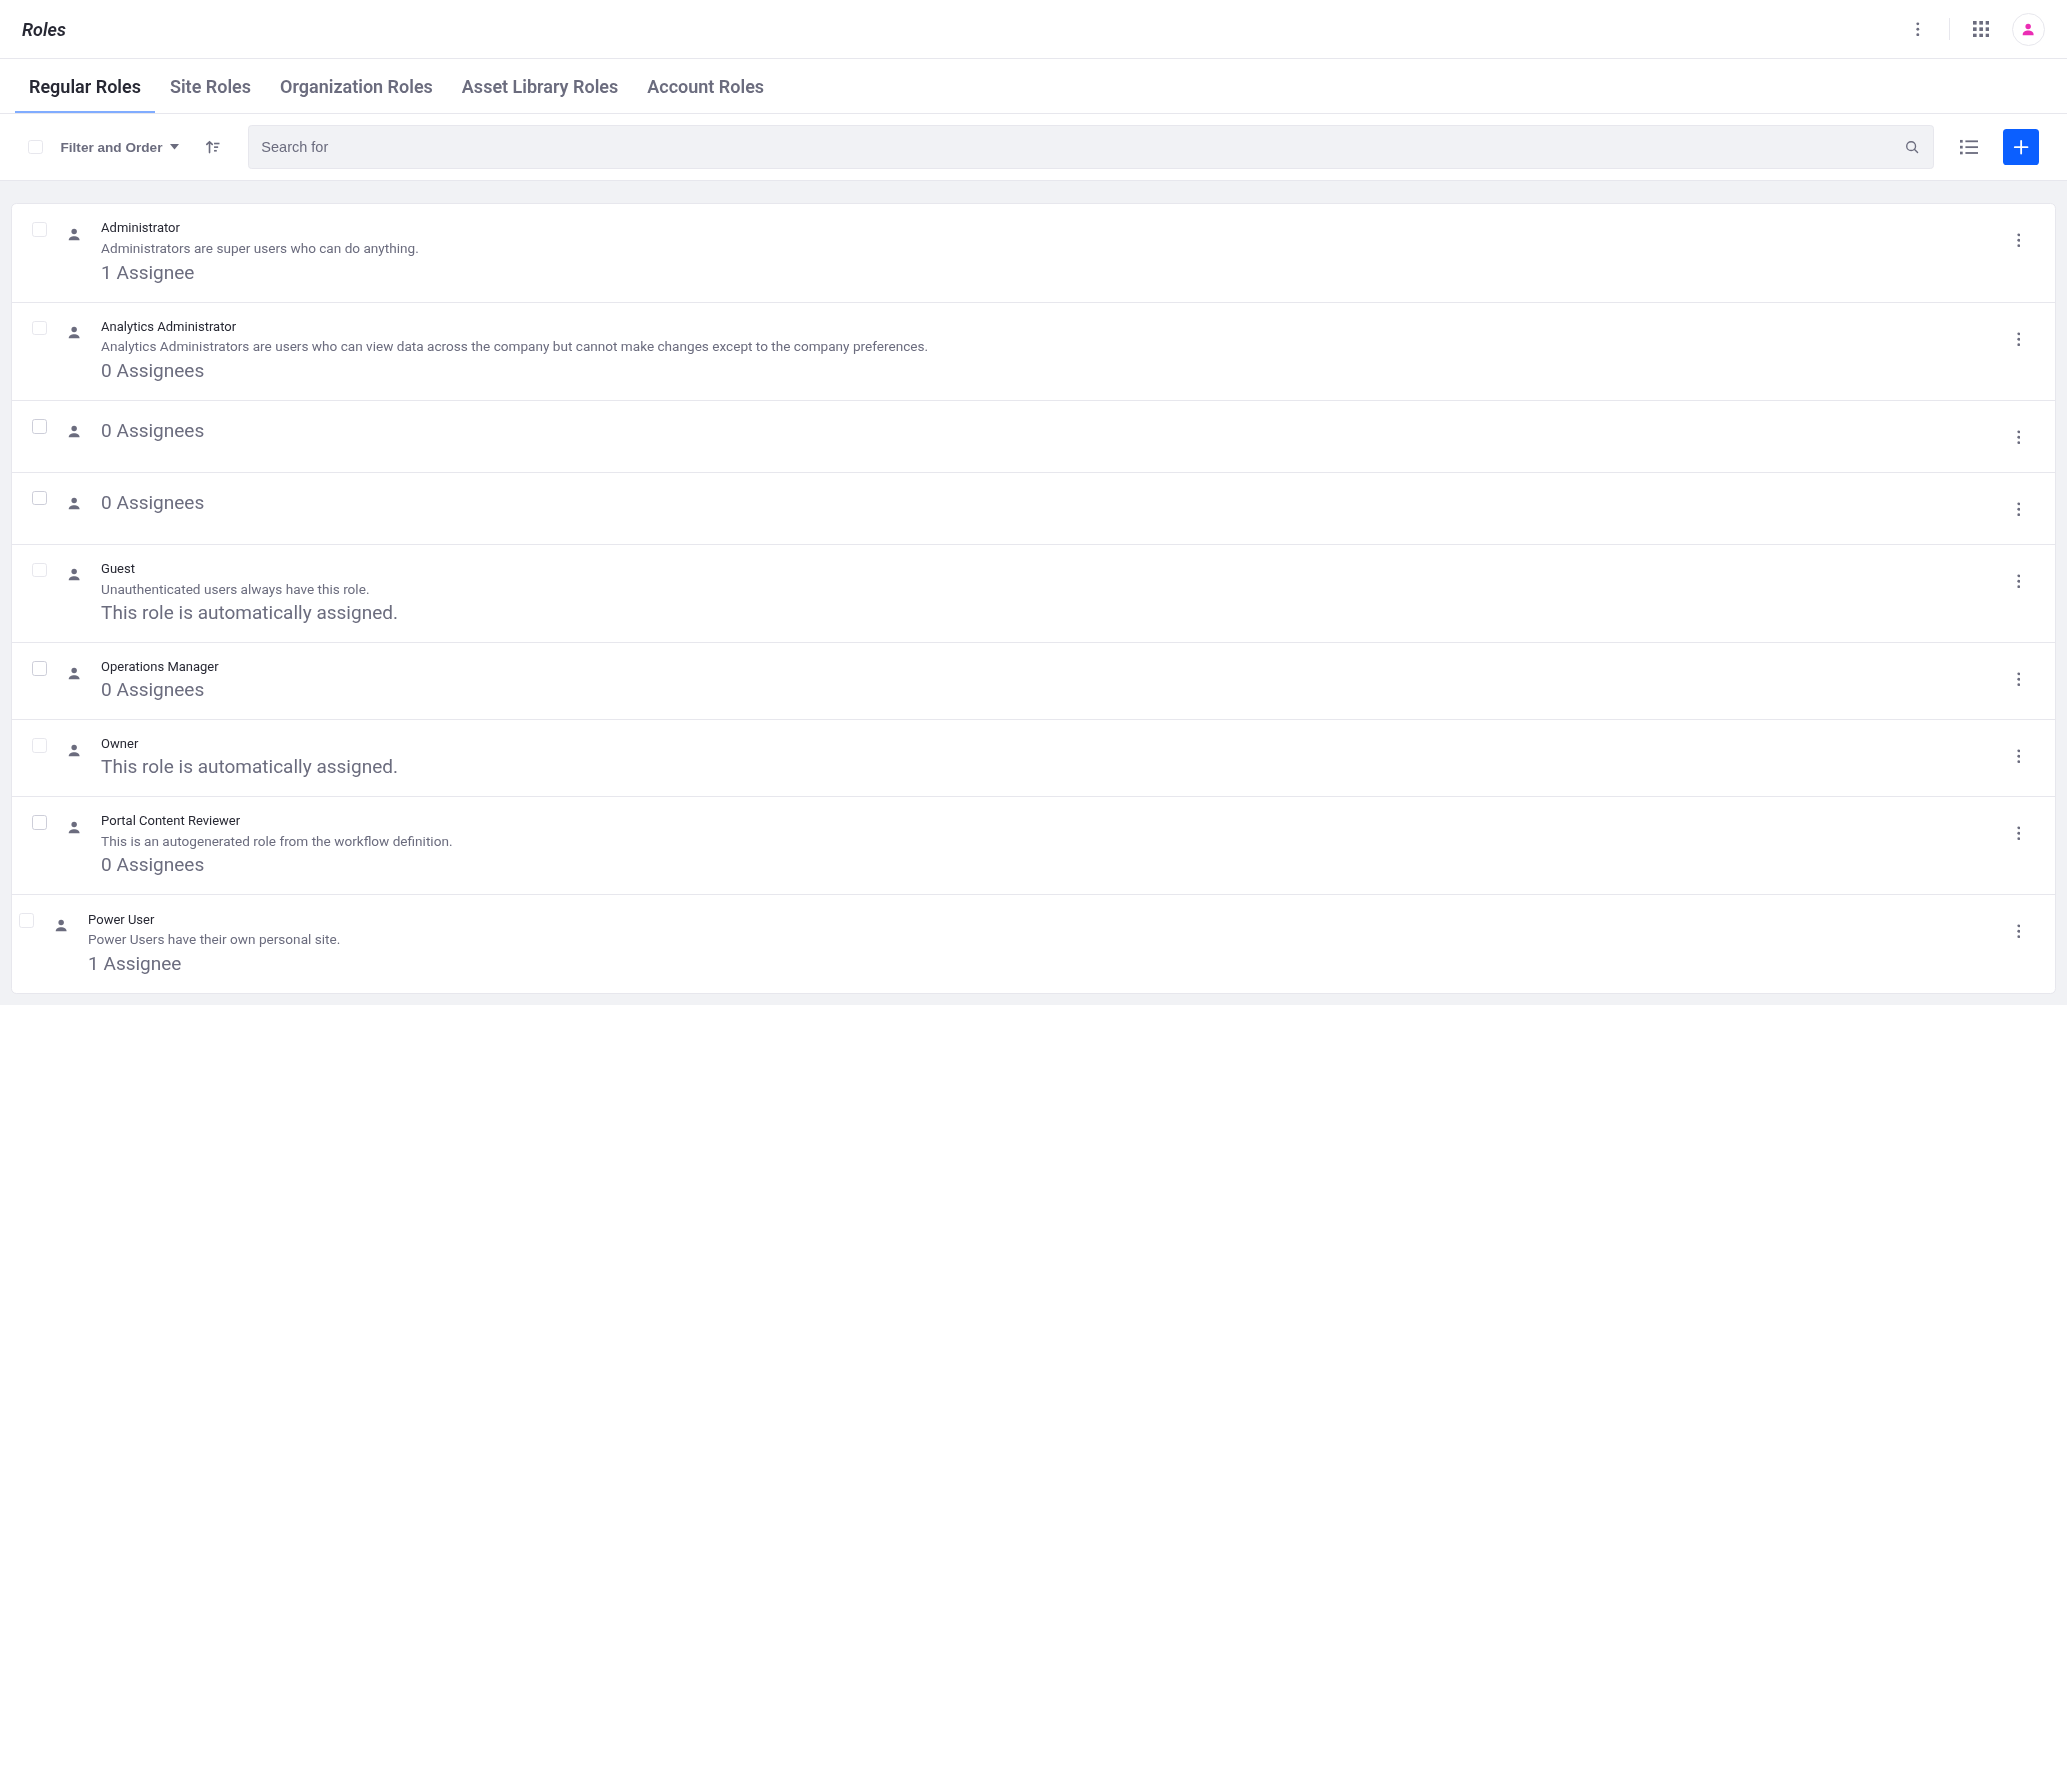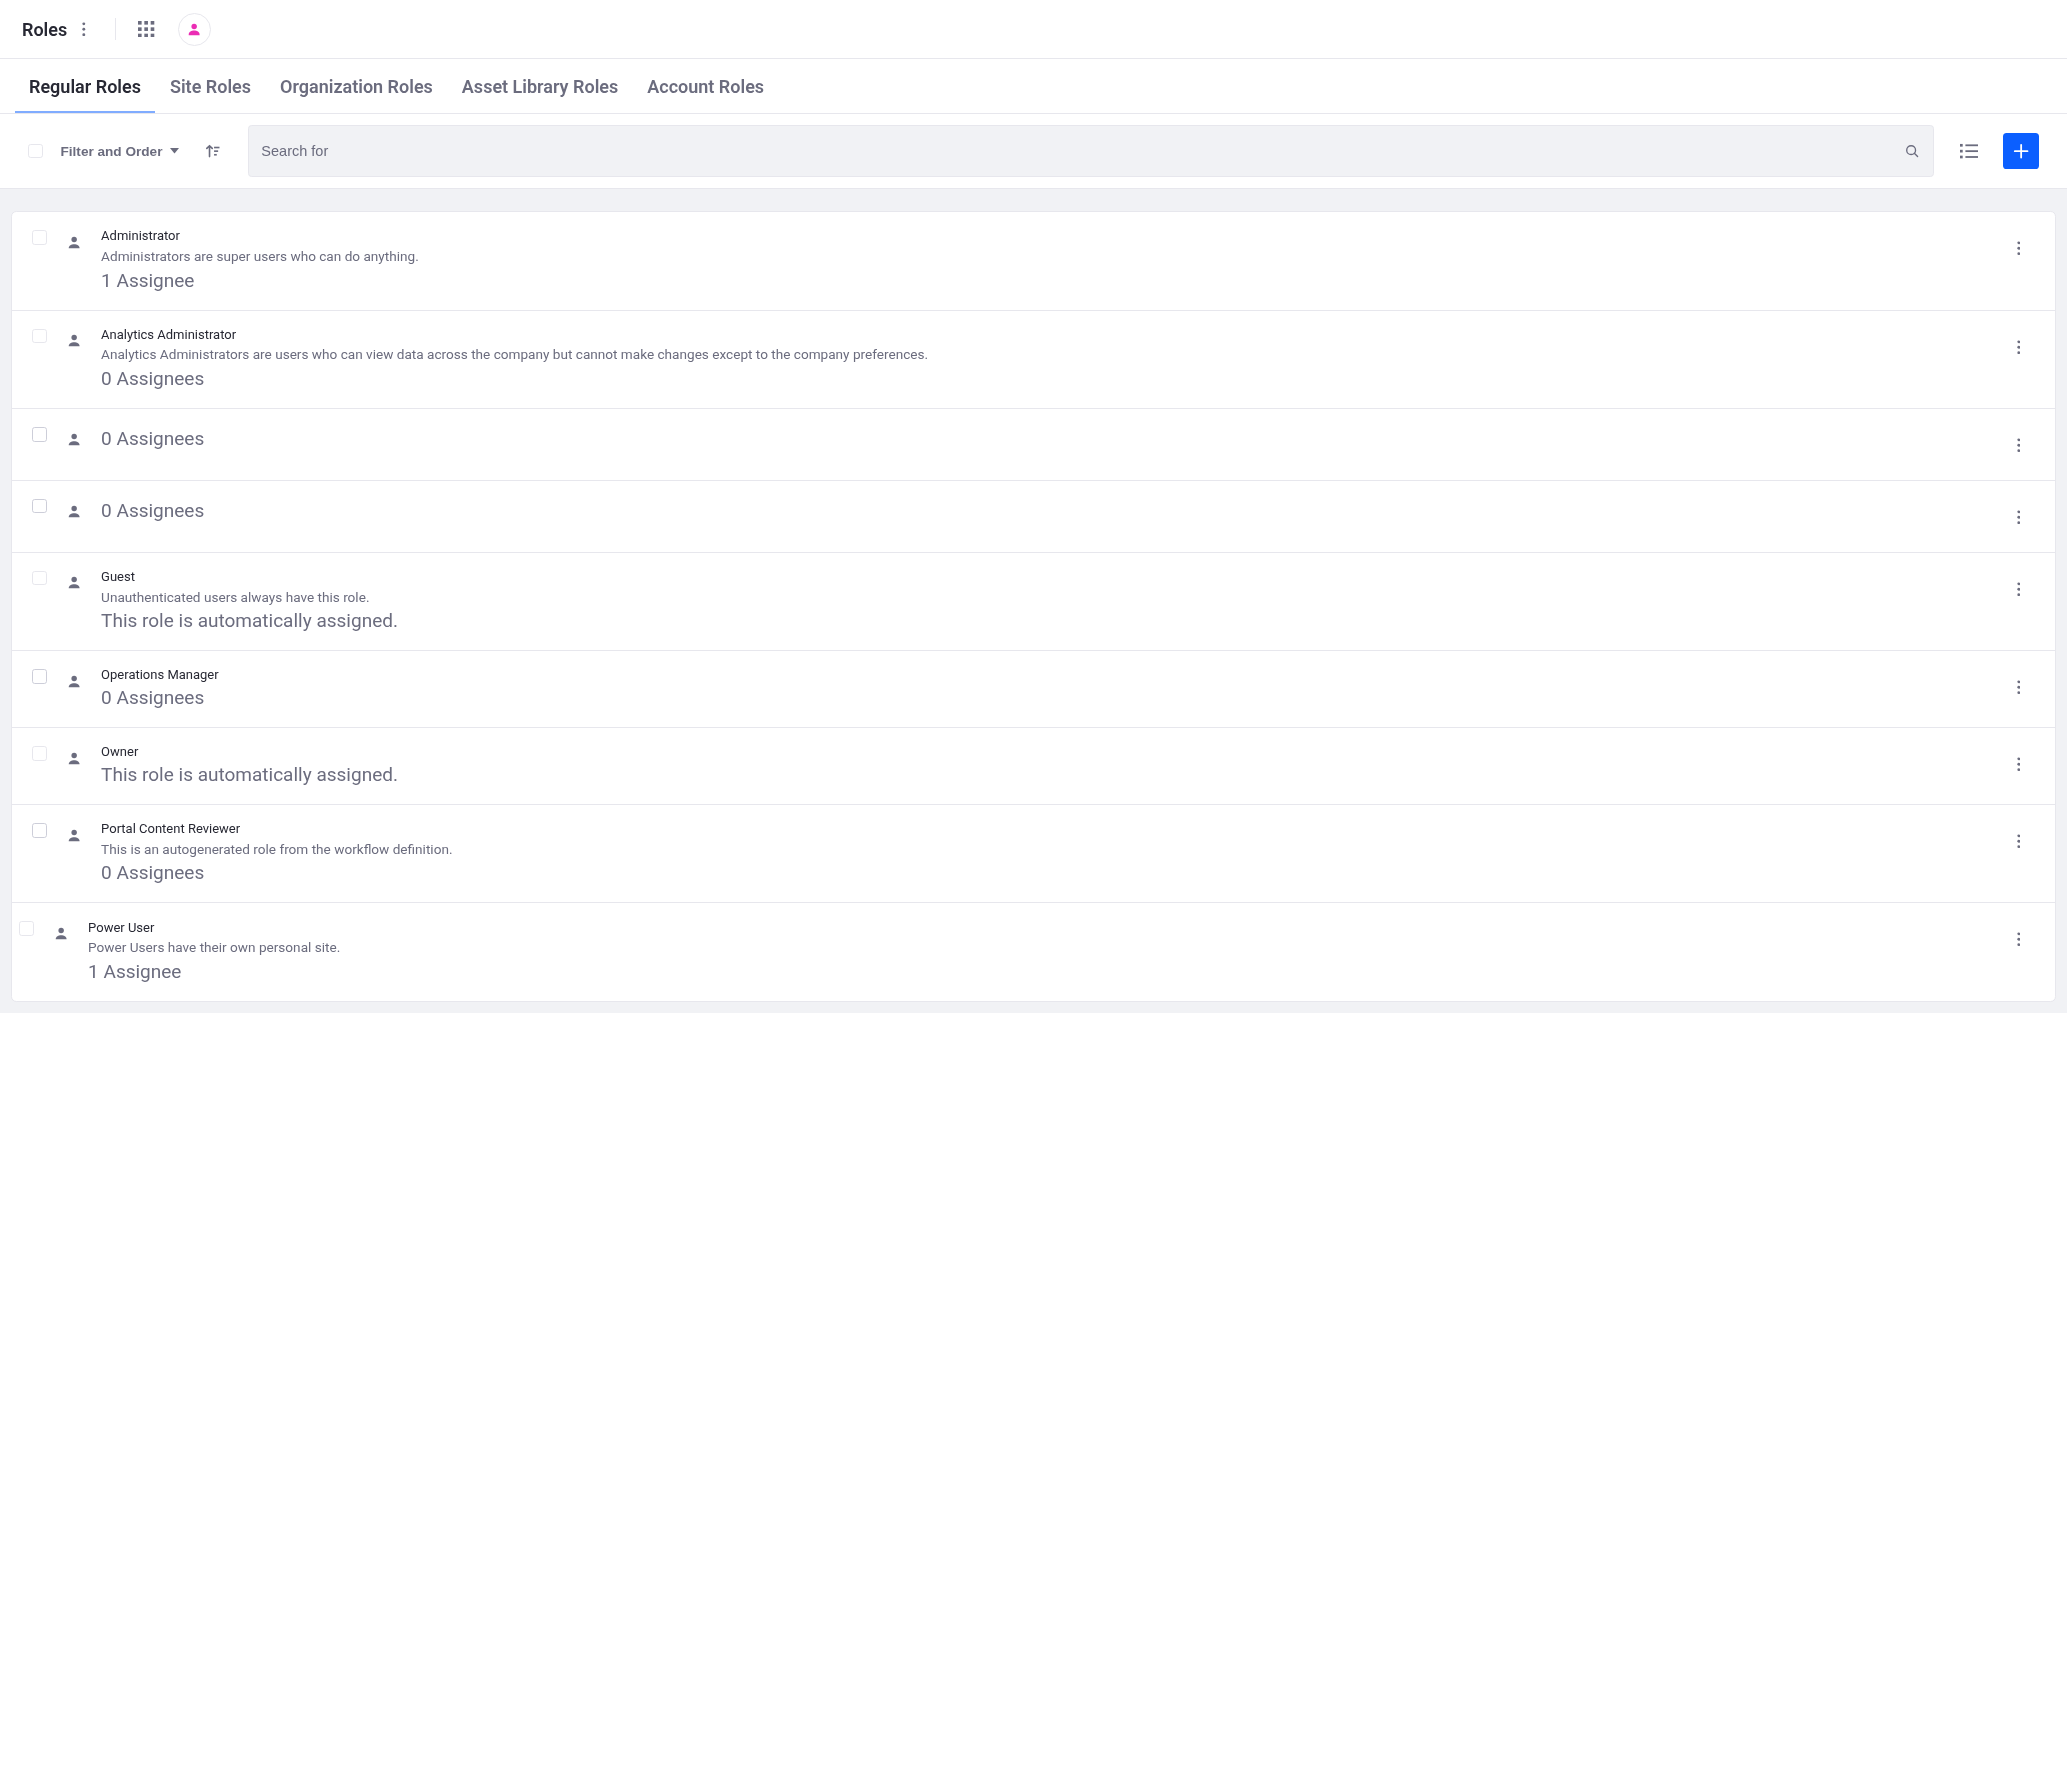--- a/index.html
+++ b/index.html
@@ -4,22 +4,24 @@
 <style>
   * { box-sizing: border-box; margin: 0; padding: 0; }
   body {
     font-family: -apple-system, BlinkMacSystemFont, "Segoe UI", Roboto, "Helvetica Neue", Arial, sans-serif;
     color: #272833;
     background: #fff;
   }
   .header {
     display: flex;
     align-items: center;
+    justify-content: space-between;
     padding: 12.7px 22px 12.7px 22px;
     border-bottom: 0.9px solid #e7e7ed;
+    font-style: italic;
   }
   .page-title {
     font-size: 18px;
     font-weight: 600;
     color: #272833;
   }
   .header-actions {
     display: flex;
     align-items: center;
     gap: 14.5px;
@@ -102,21 +104,21 @@
     cursor: pointer;
   }
   .searchbox {
     flex: 1;
     display: flex;
     align-items: center;
     background: #f1f2f5;
     border: 0.9px solid #e7e7ed;
     border-radius: 3.6px;
     padding: 0 12.7px;
-    height: 52px;
+    height: 44px;
   }
   .searchbox input {
     flex: 1;
     border: none;
     background: transparent;
     font-size: 14.5px;
     color: #272833;
     outline: none;
   }
   .searchbox input::placeholder { color: #6b6c7e; }

